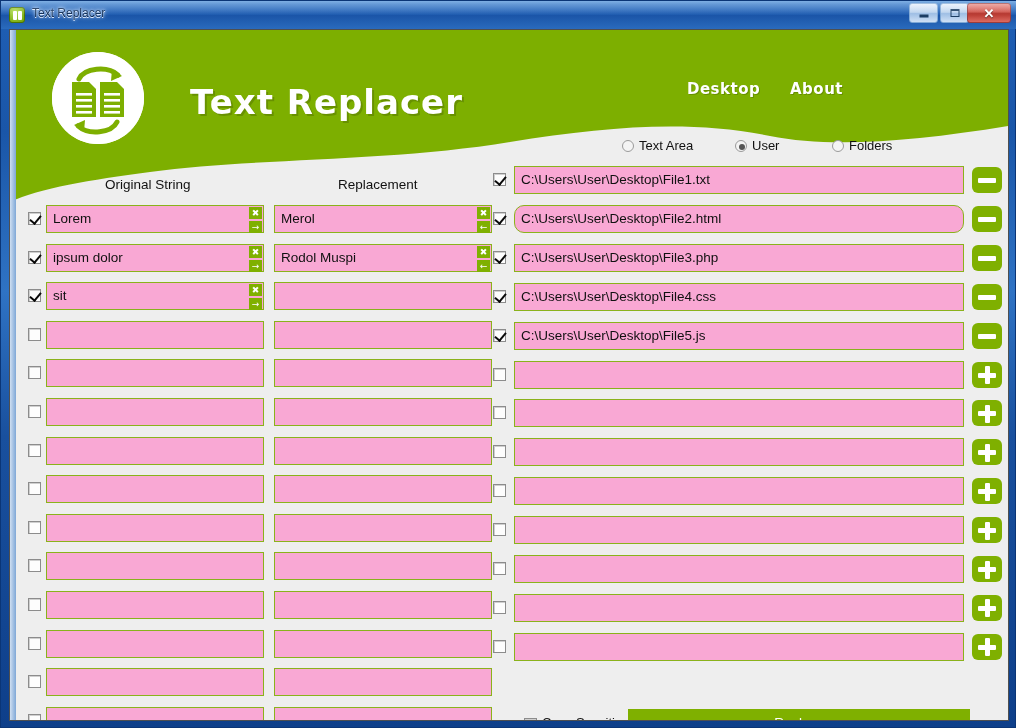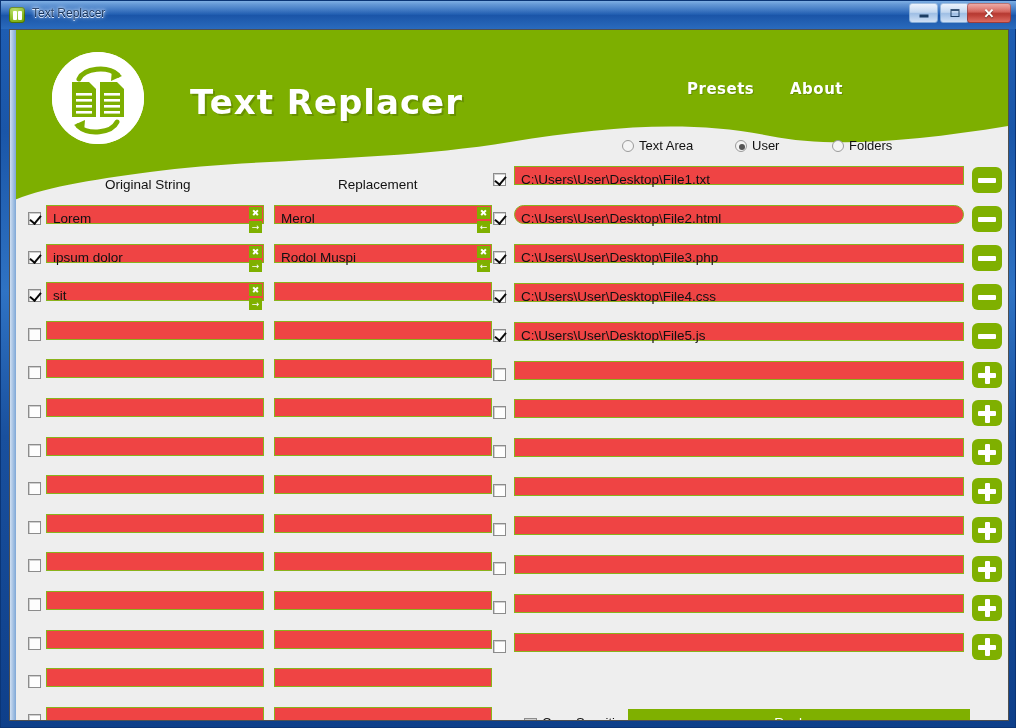--- a/index.html
+++ b/index.html
@@ -138,22 +138,22 @@
     box-shadow: inset 1px 1px 0 #cfcfcf;
   }
   .cb.on::after {
     content: "";
     position: absolute; left: 3px; top: 0px;
     width: 5px; height: 9px;
     border: solid #0a0a0a; border-width: 0 2px 2px 0;
     transform: rotate(40deg);
   }
   .fld {
-    position: absolute; height: 19px;
-    background: #ef4444; border: 1px solid #8ab21b;
+    position: absolute; height: 28px;
+    background: #f9a8d4; border: 1px solid #8ab21b;
   }
   .fld .txt {
     position: absolute; left: 6px; top: 5px;
     font-size: 13.5px; color: #111; white-space: nowrap; overflow: hidden;
   }
   .minibtns {
     position: absolute; right: 1px; top: 1px;
     width: 13px; height: 26px;
   }
   .mini {
@@ -246,21 +246,21 @@
           <path d="M27,27 A22,14 0 0 1 66,23" stroke="#7daf00" stroke-width="5" fill="none" stroke-linecap="round"></path>
           <path d="M60,17 L70,24 L59,29 Z" fill="#7daf00"></path>
 
           <path d="M65,70 A22,14 0 0 1 26,74" stroke="#7daf00" stroke-width="5" fill="none" stroke-linecap="round"></path>
           <path d="M32,80 L22,73 L33,68 Z" fill="#7daf00"></path>
         </svg>
       </div>
 
       <div id="app-title">Text Replacer</div>
 
-      <div class="navlink" id="nav-presets">Presets</div>
+      <div class="navlink" id="nav-presets">Desktop</div>
       <div class="navlink" id="nav-about">About</div>
 
       <div id="modes">
         <div class="mode" id="mode-textarea">
           <span class="rad"></span><span class="lbl">Text Area</span>
         </div>
         <div class="mode on" id="mode-files">
           <span class="rad"></span><span class="lbl">User</span>
         </div>
         <div class="mode" id="mode-folders">

